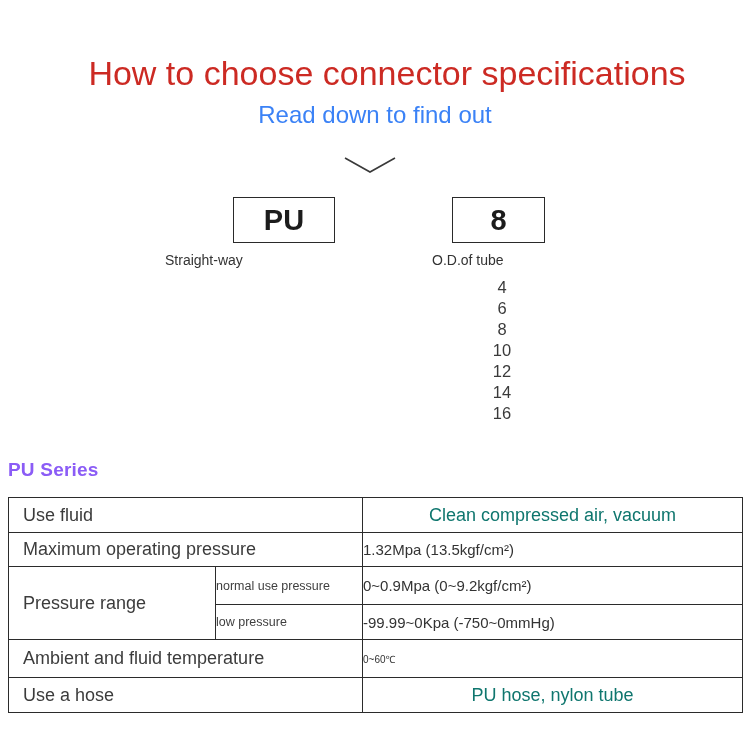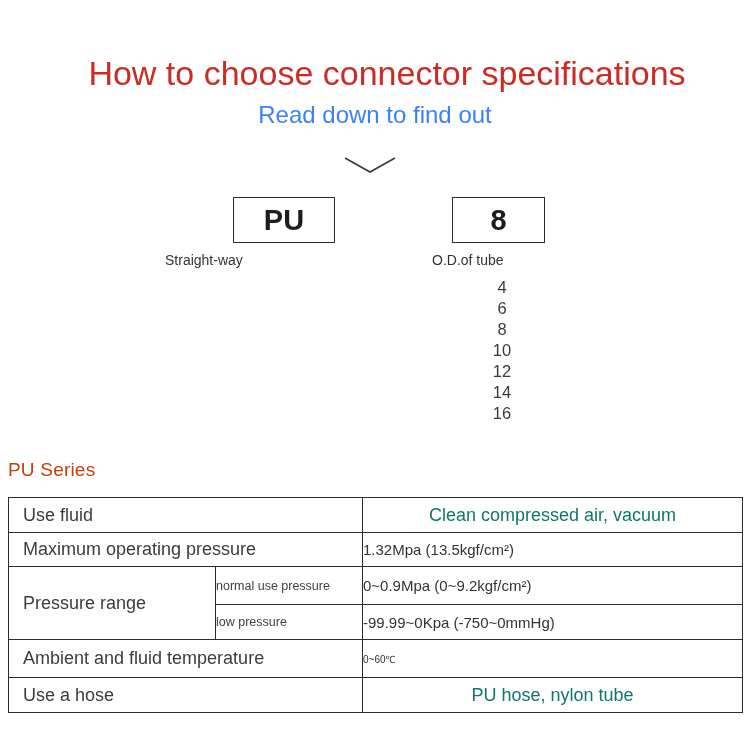--- a/index.html
+++ b/index.html
@@ -35,21 +35,21 @@
   .label-8  { left: 432px; width: 133px; }
 
   .size-list {
     position: absolute; left: 452px; top: 277px; width: 100px;
     text-align: center; font-size: 16.5px; color: #3a3a3a; line-height: 21px;
   }
   .size-list .size-item { display: block; }
 
   .series-heading {
     position: absolute; left: 8px; top: 459px;
-    font-size: 19px; font-weight: 400; color: #c2410c; letter-spacing: 0.2px;
+    font-size: 19px; font-weight: 700; color: #8b5cf6; letter-spacing: 0.2px;
   }
 
   table.spec {
     position: absolute; left: 8px; top: 497px; width: 734px;
     border-collapse: collapse; table-layout: fixed;
   }
   table.spec td {
     border: 1.6px solid #2b2b2b; background: #ffffff;
     overflow: hidden; white-space: nowrap;
   }

